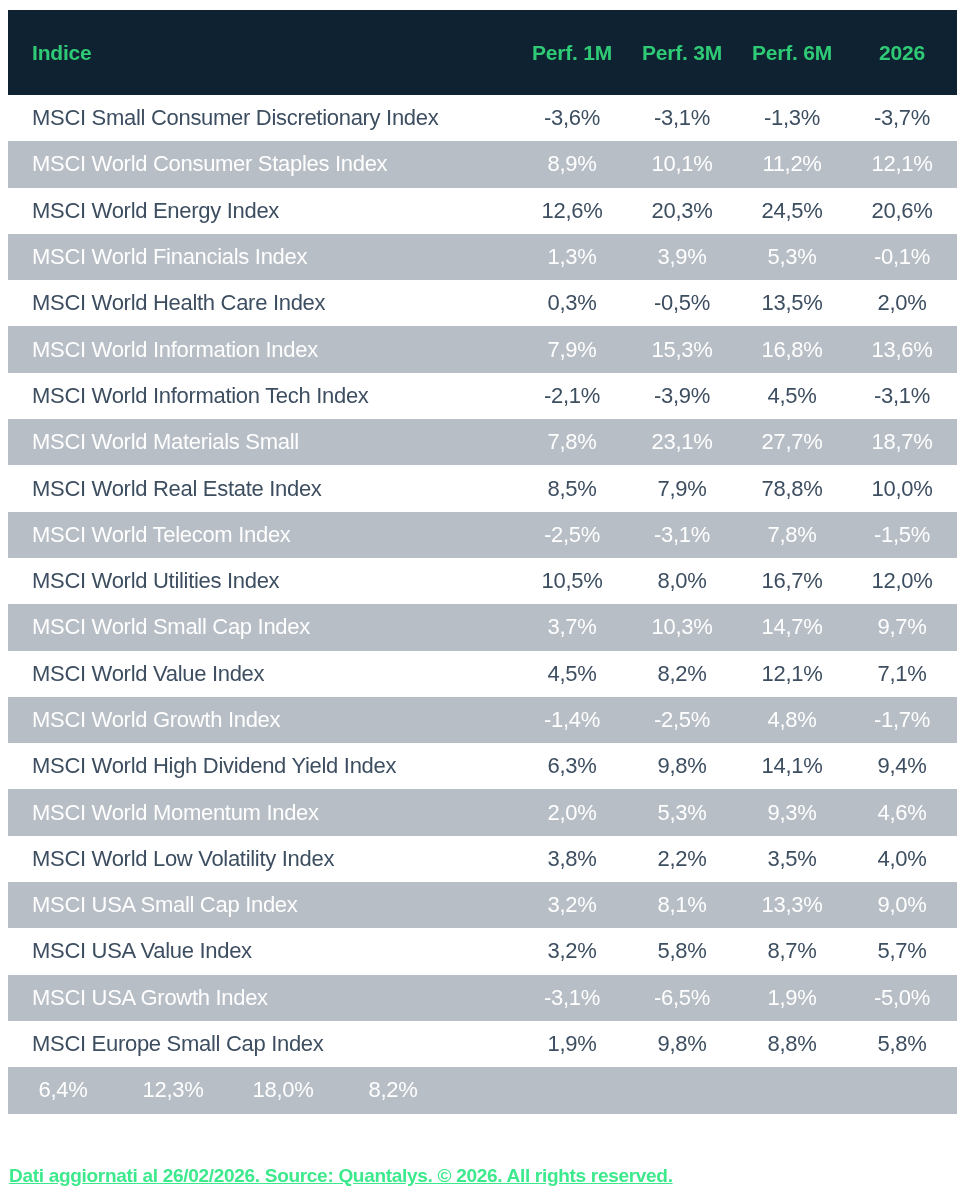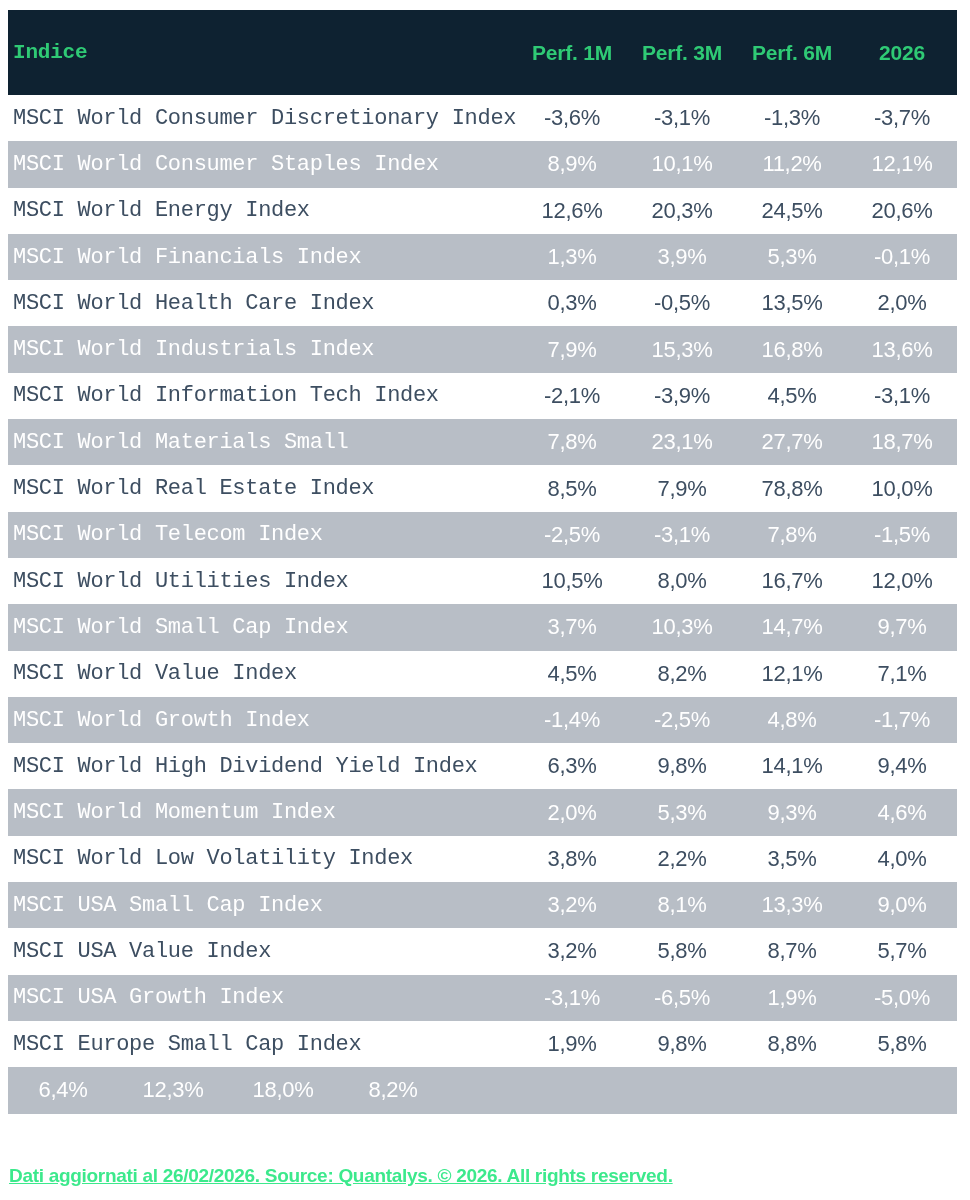--- a/index.html
+++ b/index.html
@@ -50,24 +50,23 @@
     color: var(--row-text);
     background: transparent;
   }
   .row.alt {
     background: var(--row-alt-bg);
     color: var(--row-alt-text);
     align-items: center;
   }
   .cell-name {
     flex: 1;
-    padding-left: 5px;
+    padding-left: 24px;
     white-space: nowrap;
     overflow: hidden;
-    font-family: Liberation Mono, monospace;
   }
   .cell-val {
     width: 110px;
     text-align: center;
     white-space: nowrap;
   }
   .footer-note {
     position: absolute;
     left: 9px;
     top: 1165px;
@@ -89,21 +88,21 @@
     <div class="header-row">
       <div class="cell-name">Indice</div>
       <div class="cell-val">Perf. 1M</div>
       <div class="cell-val">Perf. 3M</div>
       <div class="cell-val">Perf. 6M</div>
       <div class="cell-val">2026</div>
     </div>
 
     <div id="rows">
         <div class="row">
-          <div class="cell-name">MSCI World Consumer Discretionary Index</div>
+          <div class="cell-name">MSCI Small Consumer Discretionary Index</div>
           <div class="cell-val">-3,6%</div>
           <div class="cell-val">-3,1%</div>
           <div class="cell-val">-1,3%</div>
           <div class="cell-val">-3,7%</div>
         </div>
         <div class="row alt">
           <div class="cell-name">MSCI World Consumer Staples Index</div>
           <div class="cell-val">8,9%</div>
           <div class="cell-val">10,1%</div>
           <div class="cell-val">11,2%</div>
@@ -124,21 +123,21 @@
           <div class="cell-val">-0,1%</div>
         </div>
         <div class="row">
           <div class="cell-name">MSCI World Health Care Index</div>
           <div class="cell-val">0,3%</div>
           <div class="cell-val">-0,5%</div>
           <div class="cell-val">13,5%</div>
           <div class="cell-val">2,0%</div>
         </div>
         <div class="row alt">
-          <div class="cell-name">MSCI World Industrials Index</div>
+          <div class="cell-name">MSCI World Information Index</div>
           <div class="cell-val">7,9%</div>
           <div class="cell-val">15,3%</div>
           <div class="cell-val">16,8%</div>
           <div class="cell-val">13,6%</div>
         </div>
         <div class="row">
           <div class="cell-name">MSCI World Information Tech Index</div>
           <div class="cell-val">-2,1%</div>
           <div class="cell-val">-3,9%</div>
           <div class="cell-val">4,5%</div>

